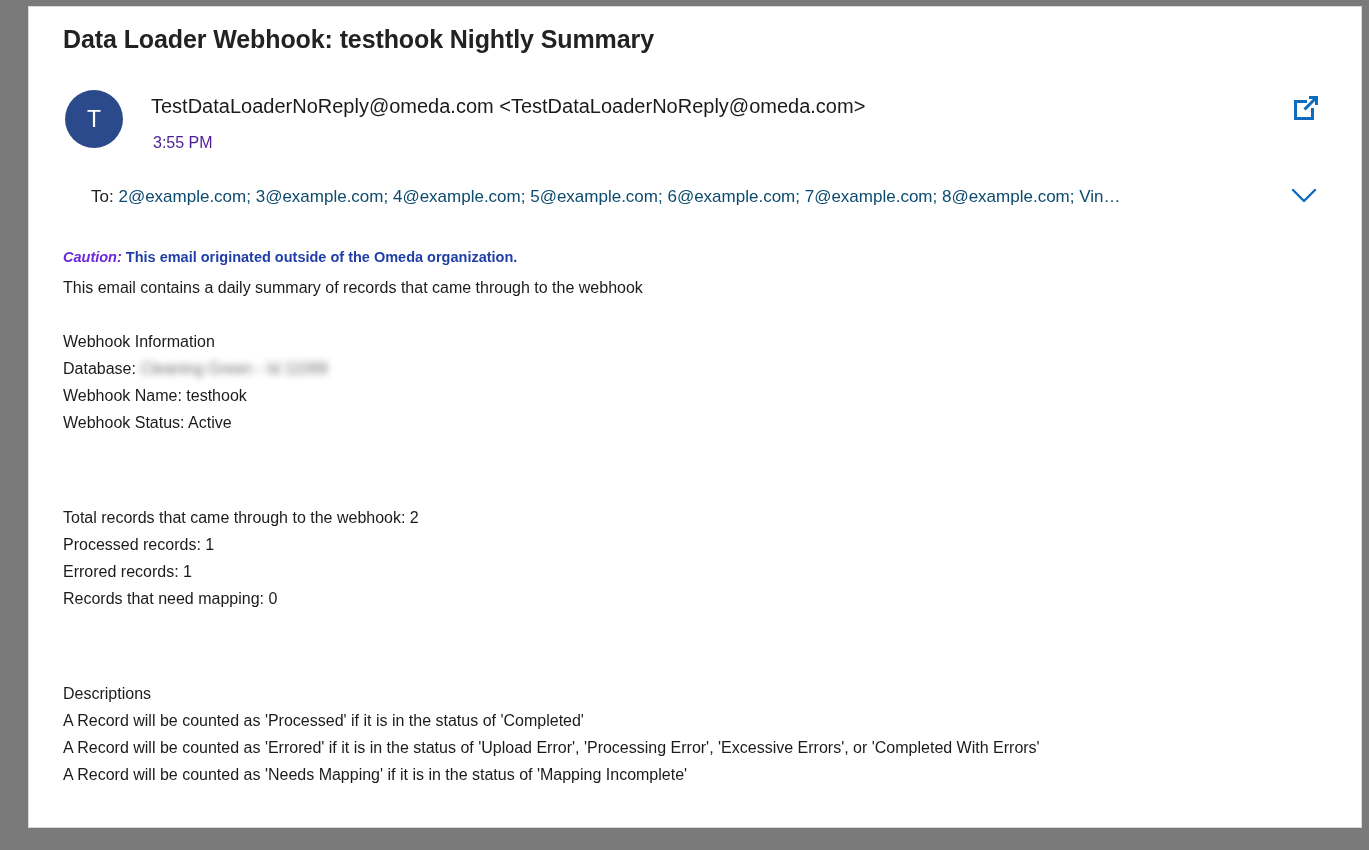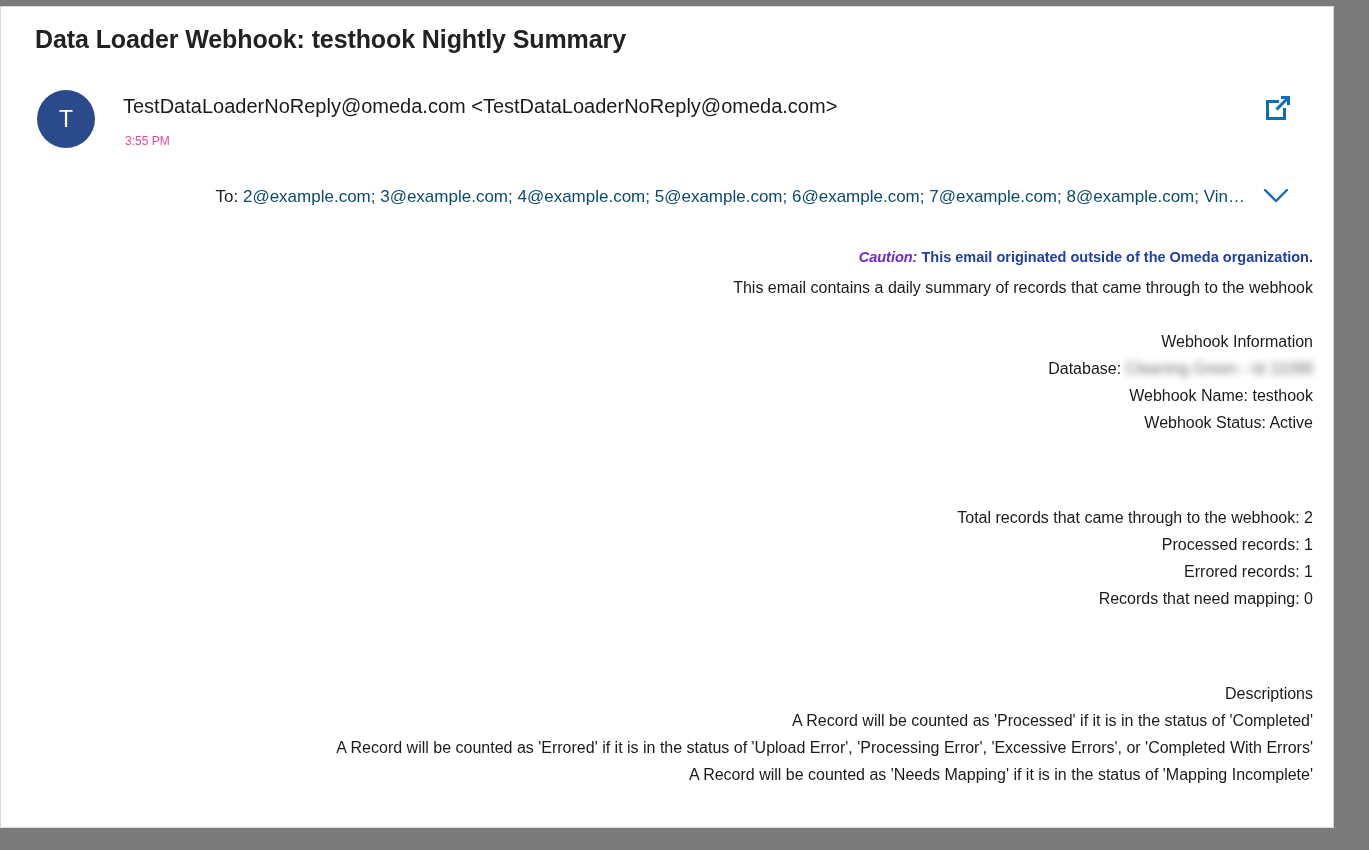--- a/index.html
+++ b/index.html
@@ -10,29 +10,28 @@
   }
   #page {
     position: relative;
     width: 1369px;
     height: 850px;
     background: #7a7a7a;
     overflow: hidden;
   }
   .email-card {
     position: absolute;
-    left: 0;
+    left: 28px;
     top: 6px;
     width: 1334px;
     height: 822px;
     background: #ffffff;
     border: 1px solid #d9d9d9;
     box-sizing: border-box;
     overflow: hidden;
-    text-align: right;
   }
   .subject {
     position: absolute;
     left: 34px;
     top: 18px;
     font-size: 25px;
     font-weight: bold;
     color: #222222;
     letter-spacing: -0.1px;
     white-space: nowrap;
@@ -58,22 +57,22 @@
     top: 88px;
     font-size: 20px;
     font-weight: normal;
     color: #1a1a1a;
     white-space: nowrap;
   }
   .sender-time {
     position: absolute;
     left: 124px;
     top: 127px;
-    font-size: 12px;
-    color: #ec4899;
+    font-size: 16px;
+    color: #4c1d95;
   }
   .popout-icon {
     position: absolute;
     right: 40px;
     top: 86px;
     width: 30px;
     height: 30px;
     cursor: pointer;
   }
   .to-line {

